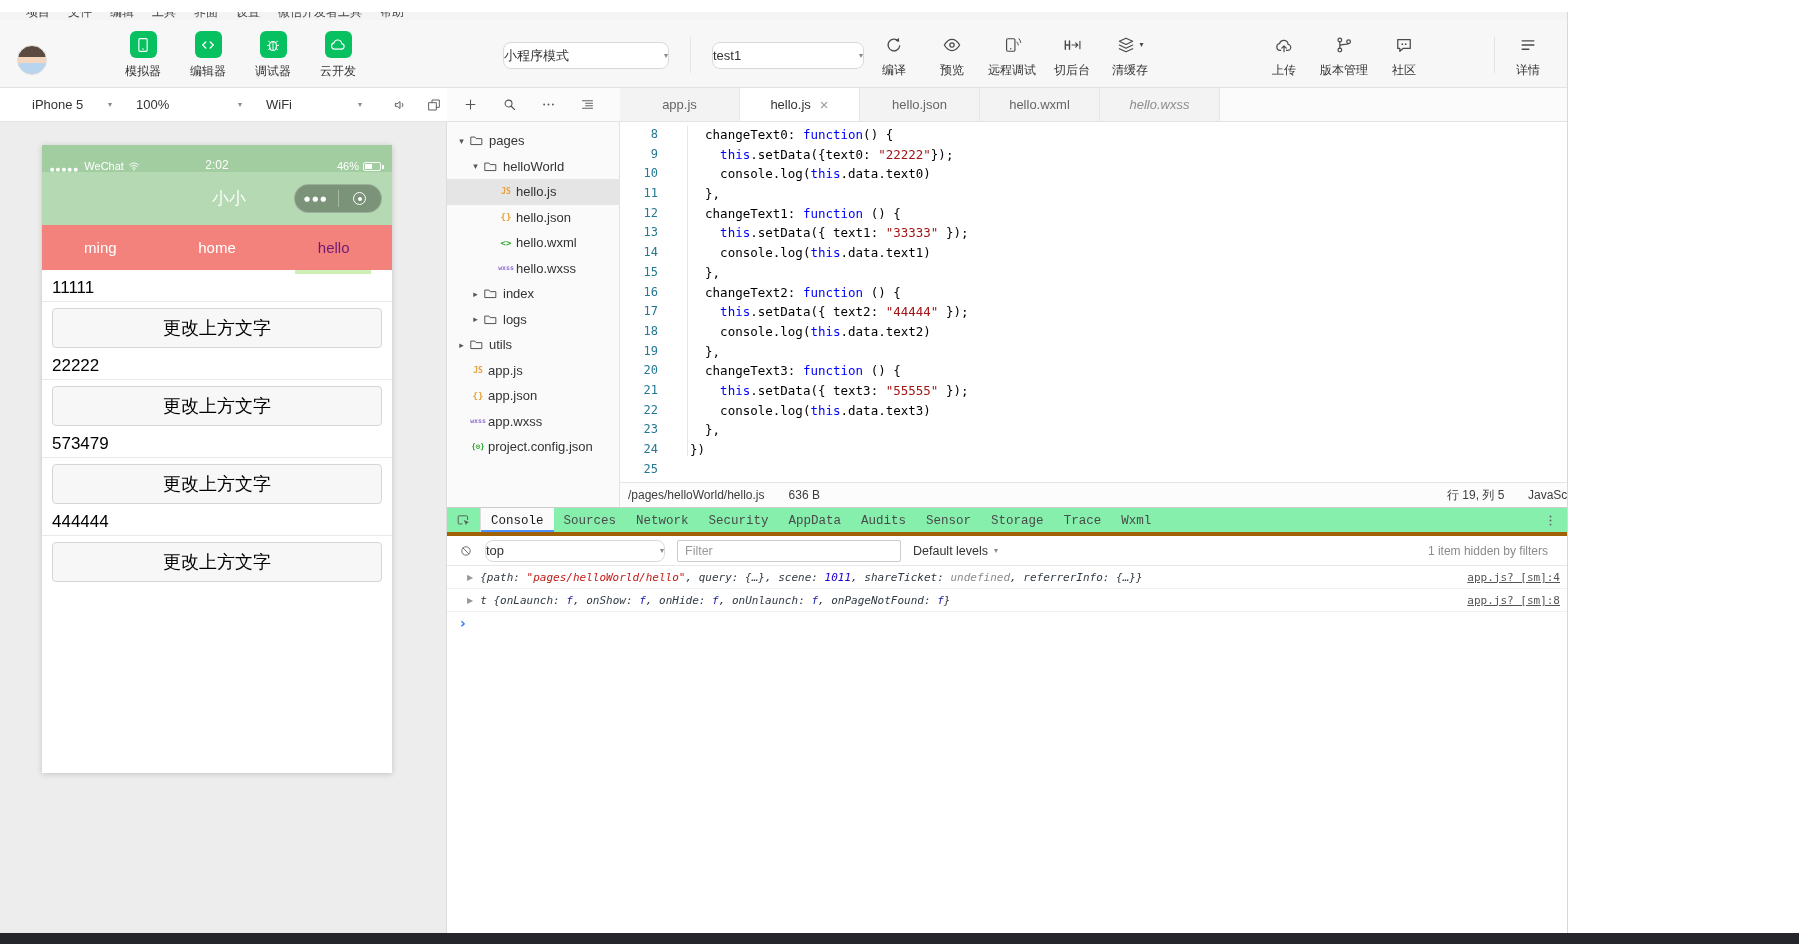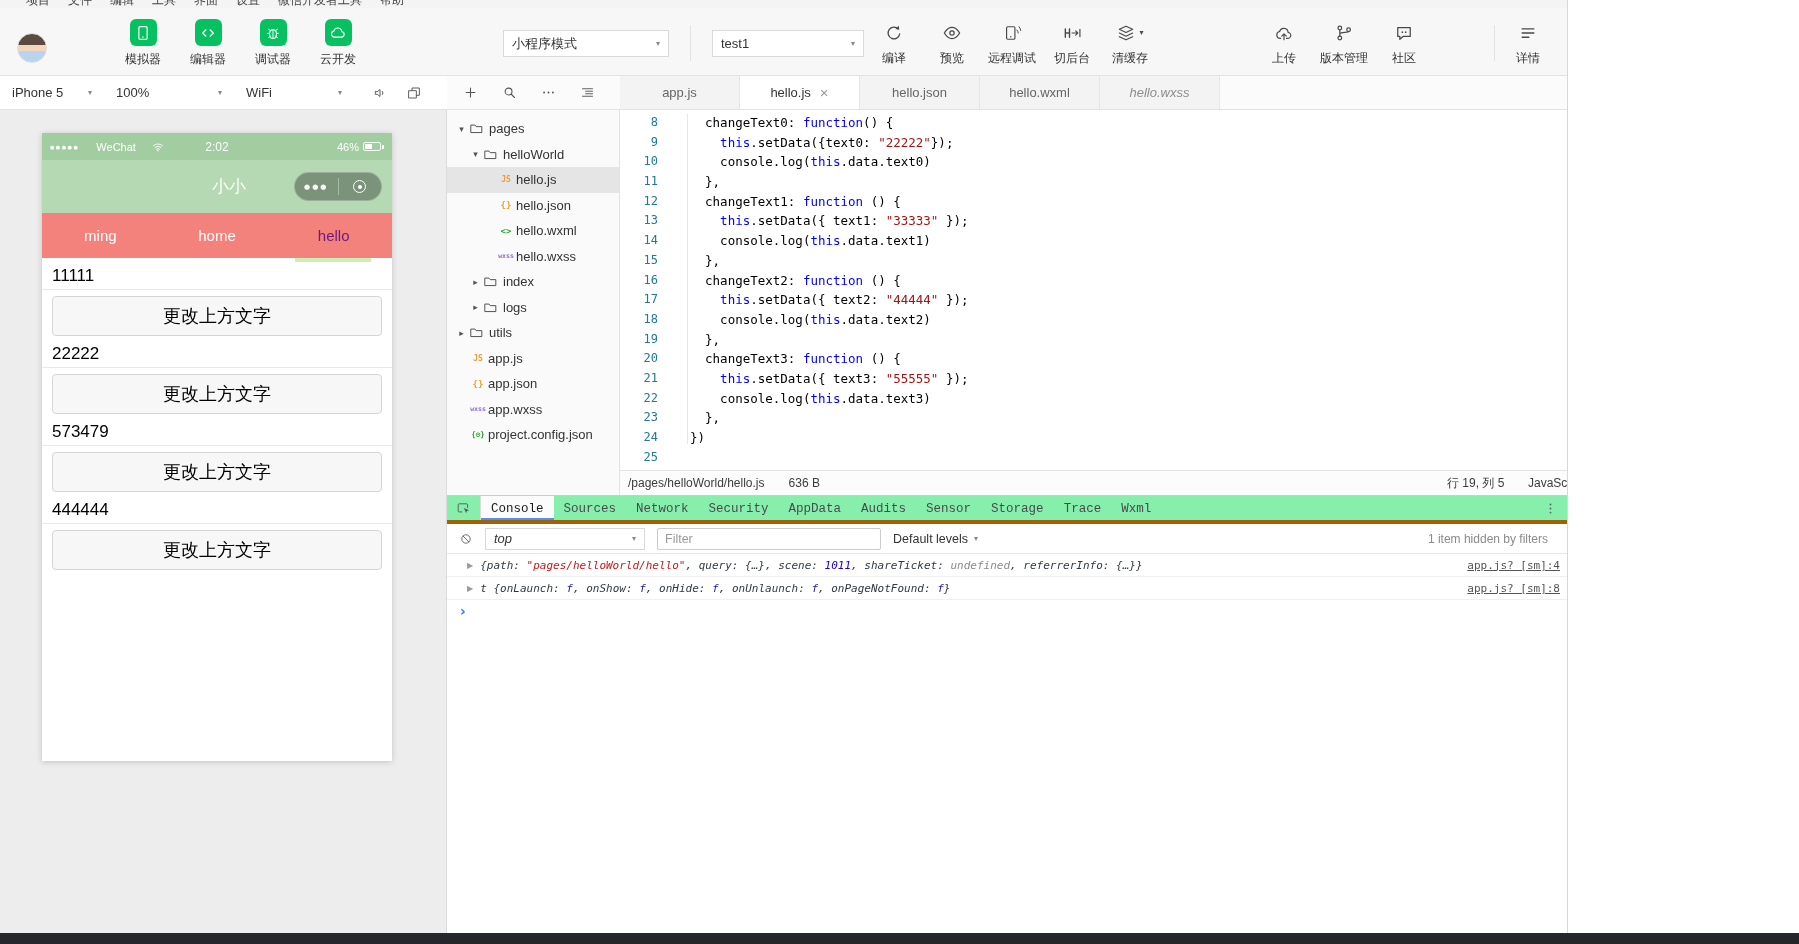--- a/index.html
+++ b/index.html
@@ -1,66 +1,66 @@
 <!DOCTYPE html>
 <html><head>
 <meta charset="utf-8">
 <style>
 *{margin:0;padding:0;box-sizing:border-box;}
 html,body{width:1799px;height:944px;}
 body{font-family:"Liberation Sans","DejaVu Sans",sans-serif;background:#fff;color:#333;position:relative;overflow:hidden;}
-.window{position:absolute;left:0;top:0;width:1568px;height:933px;background:#fff;overflow:hidden;border-right:1px solid #d8d8d8;}
+.window{position:absolute;left:0;top:12px;width:1568px;height:933px;background:#fff;overflow:hidden;border-right:1px solid #d8d8d8;}
 .taskbar{position:absolute;left:0;top:933px;width:1799px;height:11px;background:#24262b;}
 
 
 .menubar{position:absolute;left:0;top:0;width:100%;height:8px;background:#f4f4f4;overflow:hidden;}
 .menubar-inner{display:flex;gap:18px;padding-left:26px;font-size:12px;color:#444;white-space:nowrap;transform:translateY(-9px);line-height:18px;}
 
 
 .toolbar{position:absolute;left:0;top:8px;width:100%;height:68px;background:#f7f7f7;border-bottom:1px solid #e2e2e2;}
 .avatar{position:absolute;left:17px;top:25px;width:30px;height:30px;border-radius:50%;border:1px solid #ddd;background:linear-gradient(180deg,#5a4a3f 0%,#5a4a3f 38%,#f3d6bd 38%,#f3d6bd 62%,#b9d4ee 62%);}
 .ws-btns{position:absolute;left:116px;top:11px;display:flex;gap:11px;}
 .ws-btn{width:54px;display:flex;flex-direction:column;align-items:center;cursor:pointer;}
 .ws-ic{width:27px;height:27px;border-radius:6px;background:#07c160;color:#fff;display:flex;align-items:center;justify-content:center;margin-bottom:5px;}
 .ws-ic svg{width:18px;height:18px;}
 .btn-label{font-size:12px;color:#333;white-space:nowrap;}
-.select{height:27px;border:1px solid #d9d9d9;border-radius:0;background:#fff;display:flex;align-items:center;justify-content:space-between;font-size:13px;color:#333;padding:0 8px;cursor:pointer;}
+.select{height:27px;border:1px solid #d9d9d9;border-radius:8px;background:#fff;display:flex;align-items:center;justify-content:space-between;font-size:13px;color:#333;padding:0 0;cursor:pointer;}
 #mode-select{position:absolute;left:503px;top:22px;width:166px;}
 #project-select{position:absolute;left:712px;top:22px;width:152px;}
 .tb-divider{position:absolute;top:17px;width:1px;height:36px;background:#e3e3e3;}
 .act-btns{position:absolute;top:11px;display:flex;gap:14px;}
 #action-buttons{left:872px;}
 #right-buttons{left:1262px;}
 #details-button{left:1506px;}
 .act-btn{min-width:44px;display:flex;flex-direction:column;align-items:center;cursor:pointer;}
 .act-ic{height:27px;display:flex;align-items:center;justify-content:center;color:#4a4a4a;margin-bottom:4px;}
 .act-ic svg{width:20px;height:20px;}
 .act-caret{font-size:8px;margin-left:3px;color:#4a4a4a;font-family:"DejaVu Sans",sans-serif;}
 .caret{font-size:8px;color:#888;font-family:"DejaVu Sans",sans-serif;margin-left:6px;}
 
 
 .row2{position:absolute;left:0;top:76px;width:100%;height:34px;background:#fbfbfb;border-bottom:1px solid #e3e3e3;}
-.sim-controls{position:absolute;left:0;top:0;width:465px;height:33px;display:flex;align-items:center;border-right:3px solid #ef4444;background:#fff;}
+.sim-controls{position:absolute;left:0;top:0;width:465px;height:33px;display:flex;align-items:center;border-right:3px solid #ef4444;background:#fff;justify-content:center;}
 .sim-dd{height:100%;display:flex;align-items:center;justify-content:space-between;font-size:13px;color:#333;padding:0 12px;cursor:pointer;}
 .sim-dd.d1{width:104px;}.sim-dd.d2{width:130px;}.sim-dd.d3{width:120px;}
 .sc-icon{color:#555;margin-left:18px;display:inline-flex;cursor:pointer;}
 .sc-icon svg{width:16px;height:16px;}
 .tree-tools{position:absolute;left:447px;top:0;width:173px;height:33px;display:flex;align-items:center;gap:24px;padding-left:16px;background:#fbfbfb;}
 .tt-btn{color:#555;display:inline-flex;cursor:pointer;}
 .tt-btn svg{width:15px;height:15px;}
 .ed-tabs{position:absolute;left:620px;top:0;height:33px;display:flex;}
 .ed-tab{min-width:120px;padding:0 16px;display:flex;align-items:center;justify-content:center;gap:9px;font-size:13px;color:#666;background:#f3f3f3;border-right:1px solid #e6e6e6;cursor:pointer;white-space:nowrap;}
 .ed-tab.active{background:#fff;color:#333;}
 .ed-tab.preview{font-style:italic;color:#8d8d8d;}
 .tab-close{color:#999;font-size:15px;line-height:1;cursor:pointer;}
 
 
 .sim-panel{position:absolute;left:0;top:110px;width:447px;height:823px;background:#ededed;border-right:1px solid #dcdcdc;}
 .phone{position:absolute;left:42px;top:23px;width:350px;height:628px;background:#fff;box-shadow:0 1px 6px rgba(0,0,0,.18);}
-.p-status{height:27px;background:#a2cda0;color:#fff;display:flex;align-items:center;padding:0 8px;position:relative;gap:12px;}
+.p-status{height:27px;background:#a2cda0;color:#fff;display:flex;align-items:flex-end;padding:0 8px;position:relative;}
 .sig{font-size:5px;letter-spacing:1.5px;font-family:"DejaVu Sans",sans-serif;}
 .carrier{font-size:11px;margin-left:5px;}
 .st-wifi{display:inline-flex;margin-left:4px;color:#fff;}
 .st-wifi svg{width:12px;height:12px;}
 .p-time{position:absolute;left:0;right:0;text-align:center;font-size:12px;}
 .p-status .right{margin-left:auto;display:flex;align-items:center;font-size:11px;position:relative;z-index:1;}
 .batt{position:relative;width:18px;height:9px;border:1px solid rgba(255,255,255,.9);border-radius:2px;margin-left:4px;margin-right:3px;}
 .batt::before{content:"";position:absolute;left:1px;top:1px;bottom:1px;width:46%;background:#fff;}
 .batt::after{content:"";position:absolute;right:-4px;top:2px;width:2px;height:4px;background:rgba(255,255,255,.9);}
 .p-nav{height:53px;background:#b5d9b2;position:relative;}
@@ -108,21 +108,21 @@
 .dt-inspect{width:34px;border-right:1px solid #dcdcdc;display:flex;align-items:center;justify-content:center;color:#5a5a5a;cursor:pointer;}
 .dt-inspect svg{width:15px;height:15px;}
 .dt-tablist{display:flex;}
 .dt-tab{padding:0 10px;line-height:26px;font-size:12.5px;color:#4a4a4a;cursor:pointer;}
 .dt-tab.active{color:#1a1a1a;border-bottom:2px solid #4d90fe;background:#fbfbfb;}
 .dt-kebab{margin-left:auto;margin-right:10px;display:flex;align-items:center;color:#5f6368;cursor:pointer;}
 .dt-kebab svg{width:15px;height:15px;}
 .dt-toolbar{height:30px;border-bottom:1px solid #e8e8e8;display:flex;align-items:center;padding-left:12px;gap:12px;font-size:12.5px;}
 .dt-clear{color:#6e6e6e;display:inline-flex;cursor:pointer;}
 .dt-clear svg{width:14px;height:14px;}
-.top-sel{width:160px;height:22px;font-style:italic;}
+.top-sel{width:180px;height:22px;}
 .dt-filter{width:224px;height:22px;border:1px solid #ccc;border-radius:2px;padding:0 7px;font-size:12.5px;color:#333;font-family:inherit;outline:none;}
 .dt-filter::placeholder{color:#9a9a9a;}
 .dt-levels{display:flex;align-items:center;color:#333;cursor:pointer;}
 .dt-note{margin-left:auto;margin-right:20px;color:#8b8b8b;font-size:12px;}
 .con-row{height:23px;border-bottom:1px solid #f0f0f0;display:flex;align-items:center;padding-left:20px;font-family:"DejaVu Sans Mono",monospace;font-size:11px;}
 .con-caret{color:#9a9a9a;font-size:8px;margin-right:7px;font-family:"DejaVu Sans",sans-serif;cursor:pointer;}
 .con-preview{font-style:italic;color:#303942;white-space:pre;overflow:hidden;}
 .ct-str{color:#c41a16;}
 .ct-num{color:#1c00cf;}
 .ct-und{color:#8a8a8a;}

